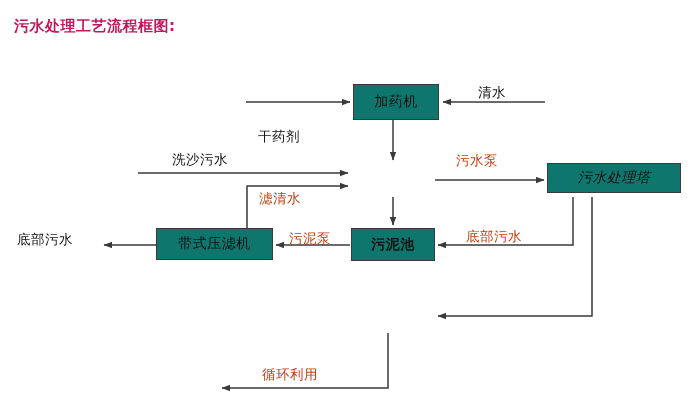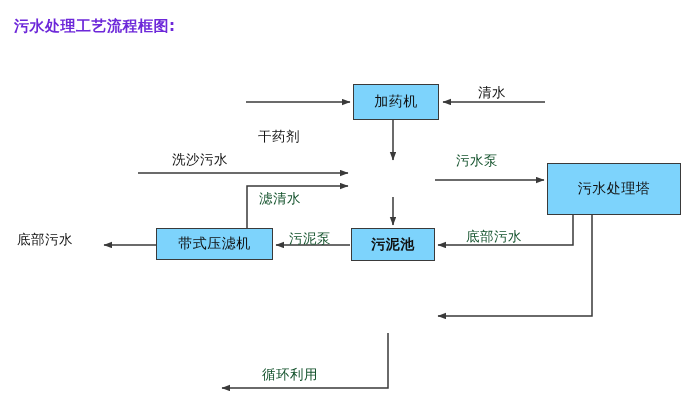--- a/index.html
+++ b/index.html
@@ -22,47 +22,47 @@
     width: 700px;
     height: 420px;
   }
   .title {
     position: absolute;
     left: 14px;
     top: 17px;
     font-size: 15px;
     font-weight: bold;
     letter-spacing: 0.5px;
-    color: #6d28d9;
+    color: #be185d;
     white-space: nowrap;
   }
   svg.wires {
     position: absolute;
     left: 0;
     top: 0;
     width: 700px;
     height: 420px;
   }
   .node {
     position: absolute;
     border: 1.5px solid #3a3a3a;
-    background: #7dd3fc;
+    background: #0f766e;
     box-sizing: border-box;
     display: flex;
     align-items: center;
     justify-content: center;
     font-size: 14px;
     color: #111111;
     white-space: nowrap;
     letter-spacing: 0.5px;
   }
   .edge-label {
     position: absolute;
     font-size: 13.5px;
-    color: #14532d;
+    color: #c2410c;
     white-space: nowrap;
     letter-spacing: 0.5px;
   }
   .terminal-label {
     position: absolute;
     font-size: 13.5px;
     color: #111111;
     white-space: nowrap;
     letter-spacing: 0.5px;
   }
@@ -107,21 +107,21 @@
       <path d="M388,333 L388,388 L222,388" marker-end="url(#ah)"></path>
 
     </g>
   </svg>
 
   <div class="node" style="left:353px; top:84px; width:86px; height:36px;">
     <span>加药机</span>
   </div>
 
 
-  <div class="node" style="left:547px; top:163px; width:134px; height:52px;">
+  <div class="node" style="left:547px; top:163px; width:134px; height:30px;font-style:italic;">
     <span>污水处理塔</span>
   </div>
 
   <div class="node" style="left:156px; top:228px; width:117px; height:32px;">
     <span>带式压滤机</span>
   </div>
 
   <div class="node" style="left:351px; top:228px; width:84px; height:33px;font-weight:bold;">
     <span>污泥池</span>
   </div>

